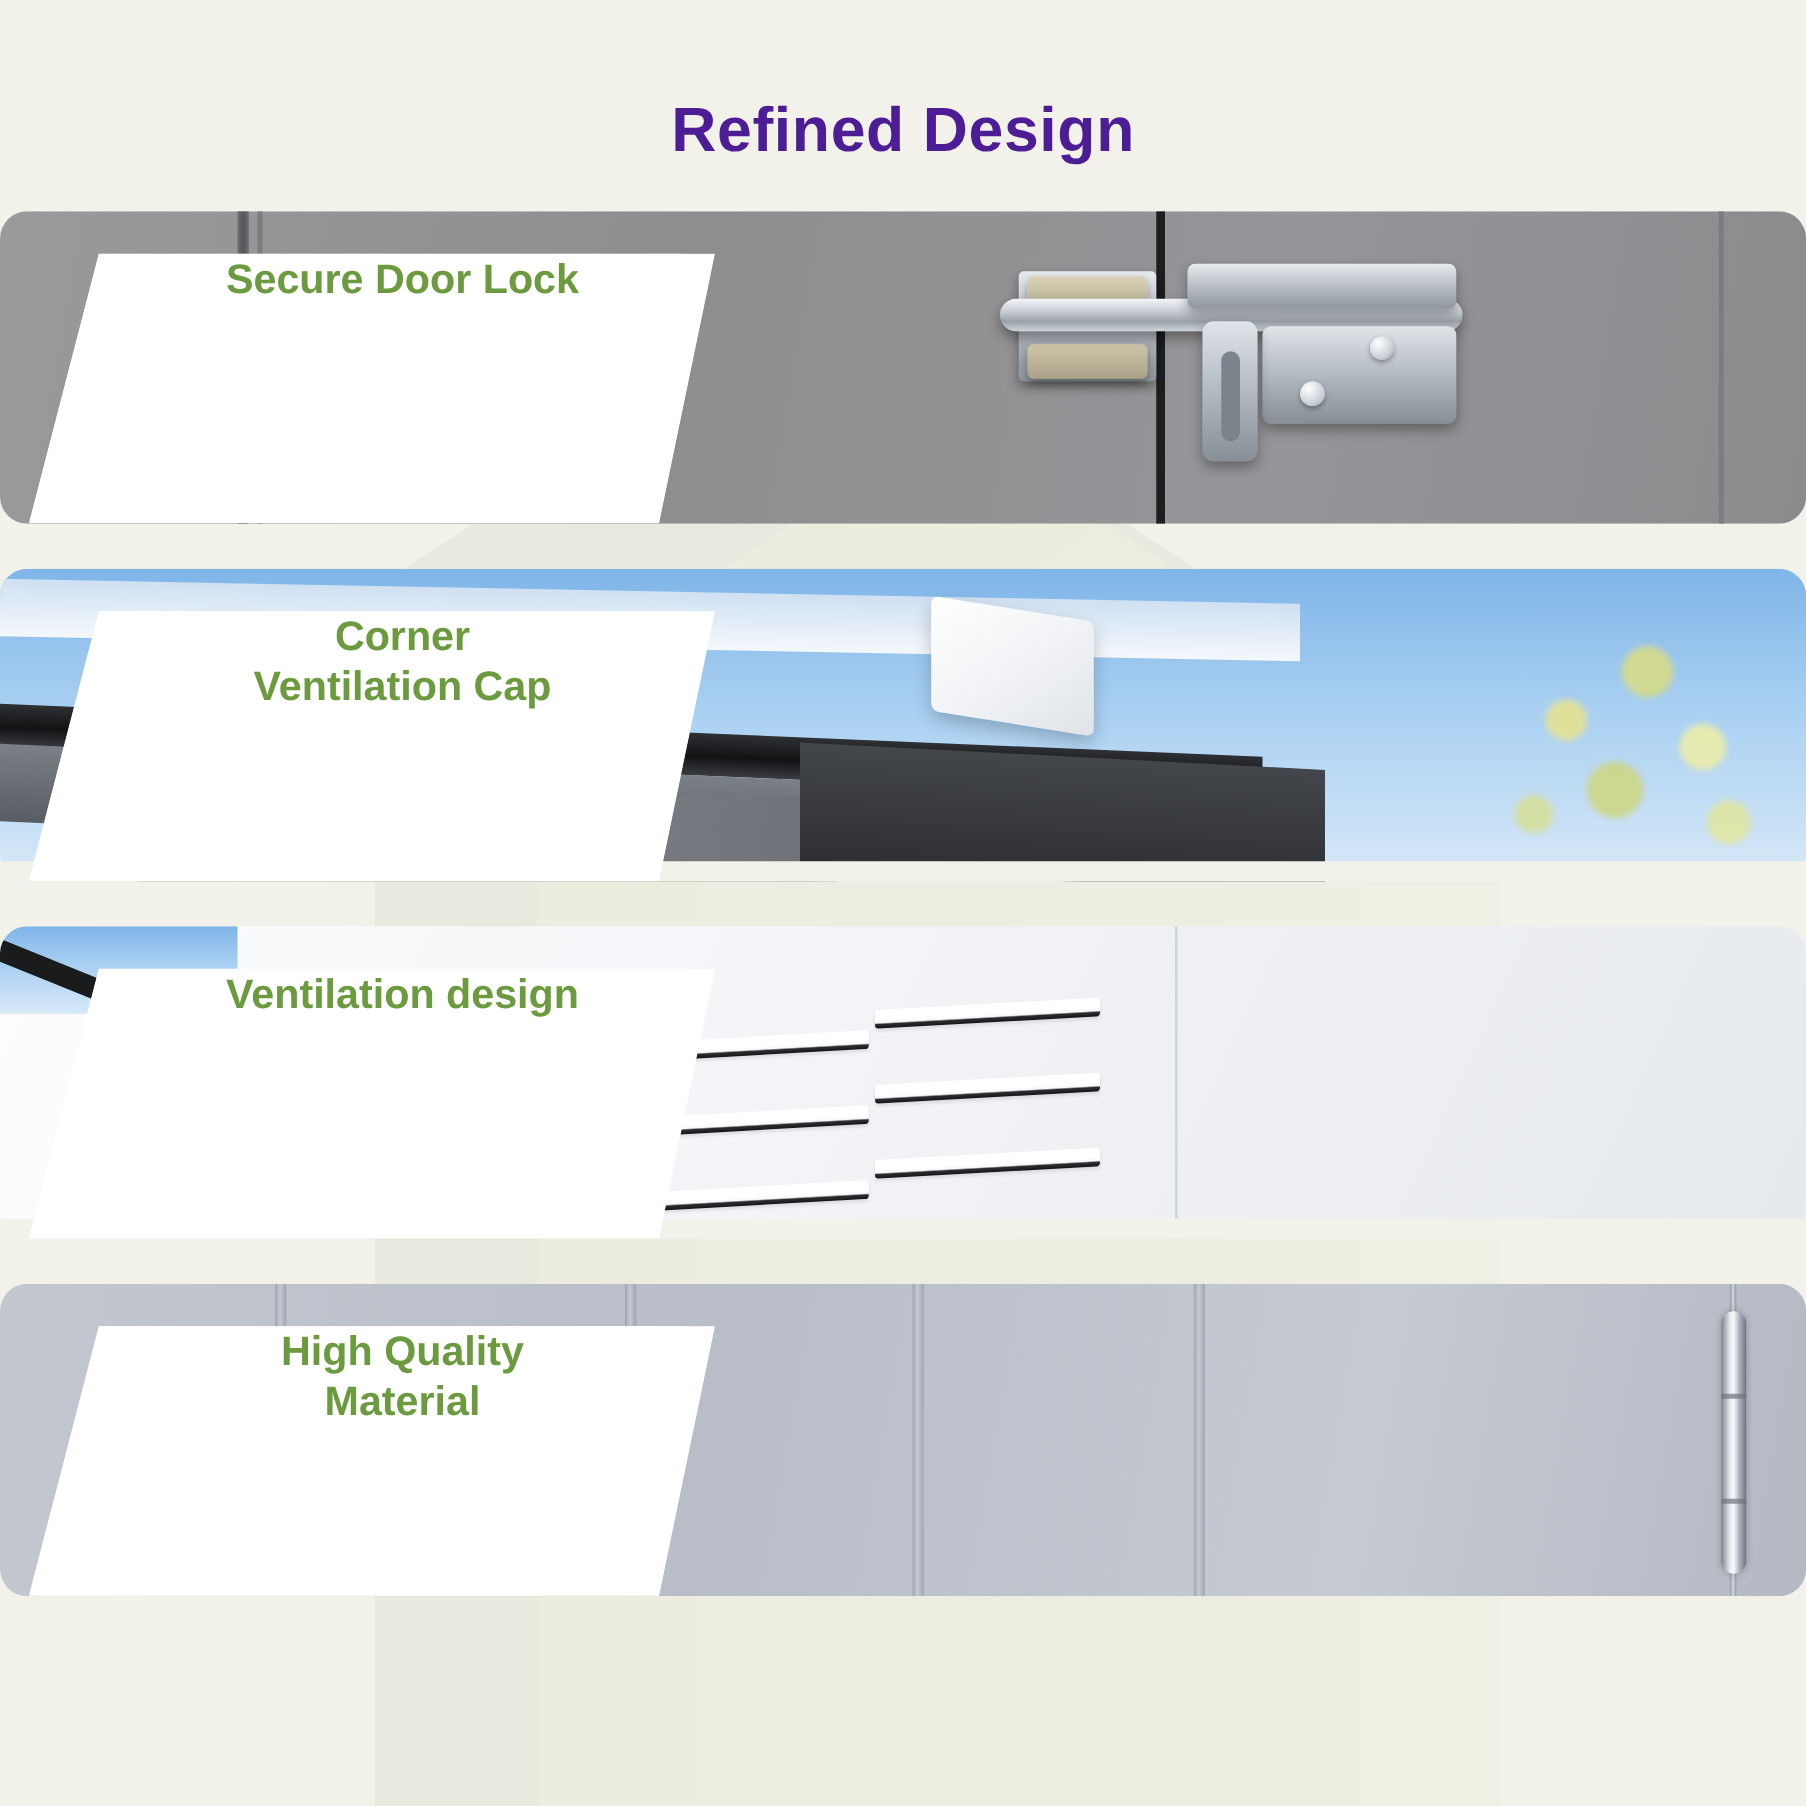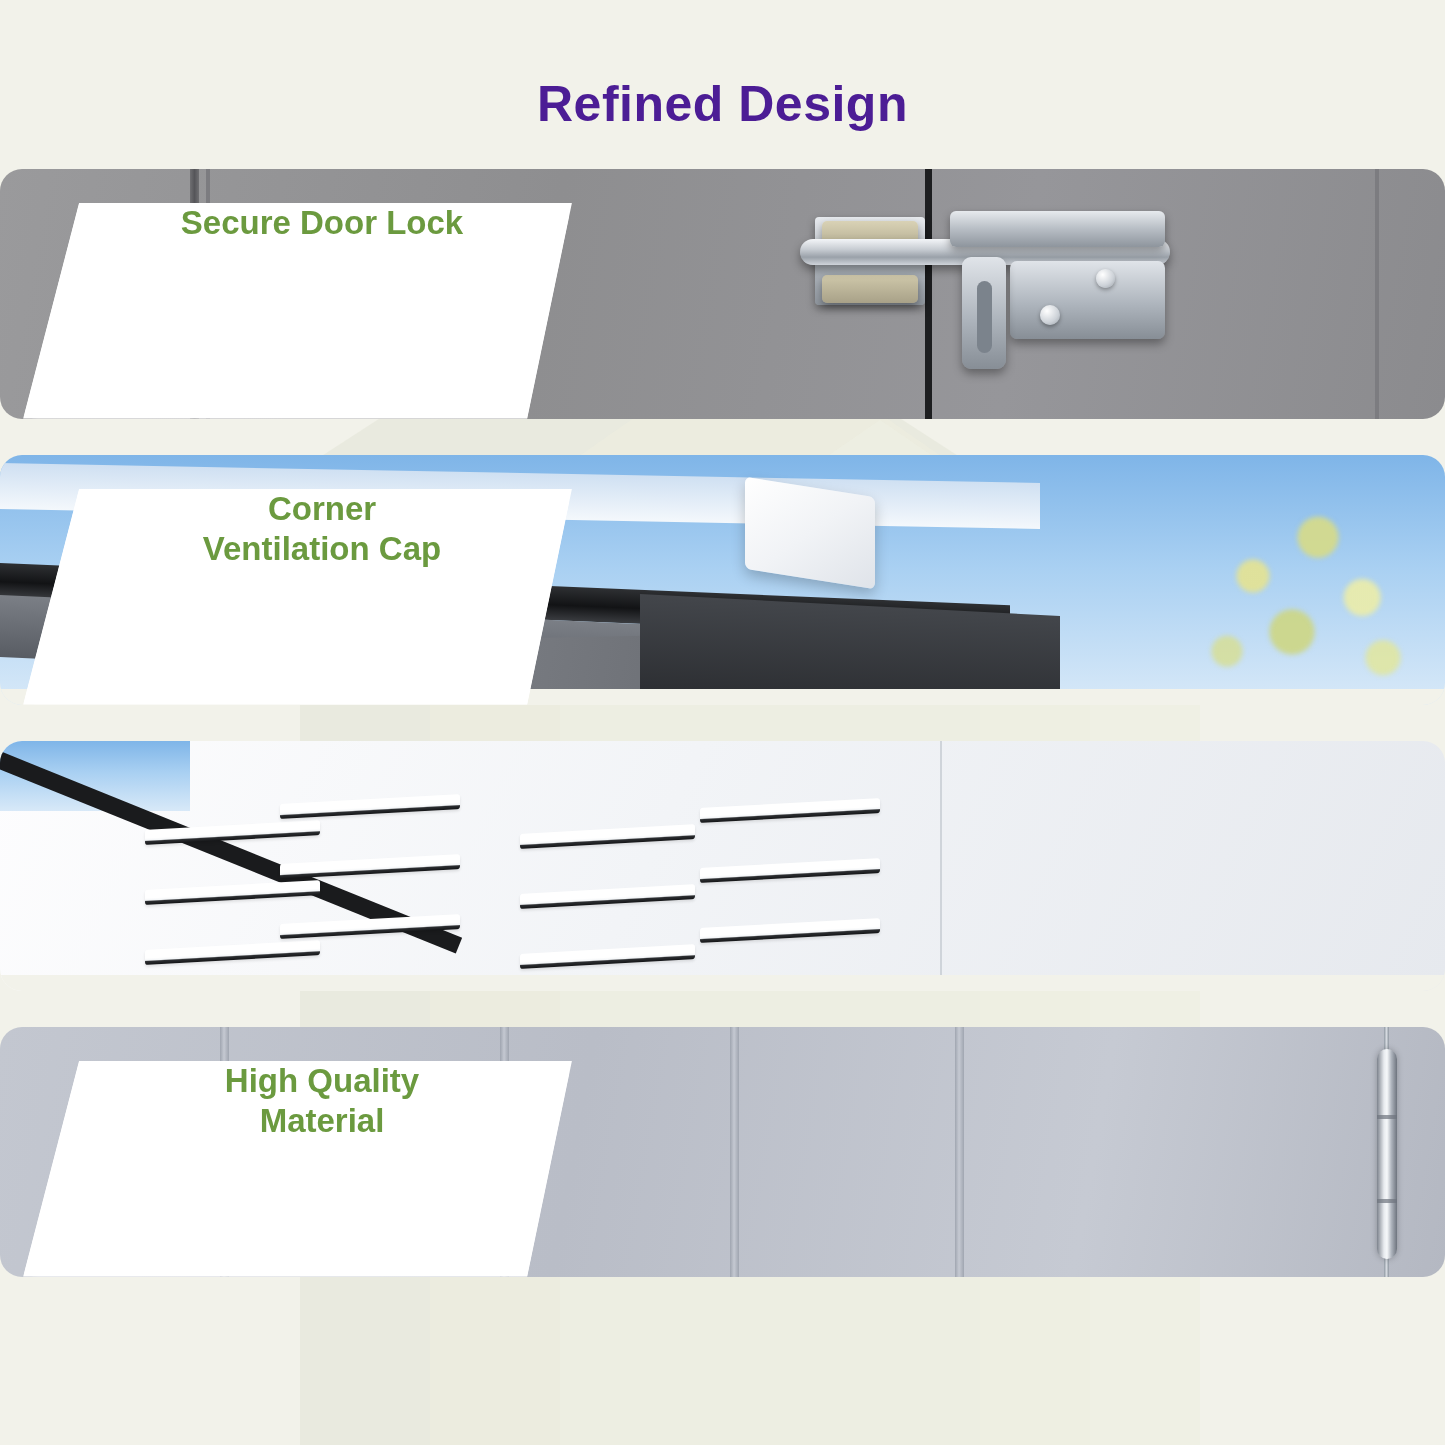--- a/index.html
+++ b/index.html
@@ -229,20 +229,23 @@
         <div class="louver" style="left:520px;top:148px;width:175px;"></div>
         <div class="louver" style="left:520px;top:208px;width:175px;"></div>
 
         <div class="louver" style="left:700px;top:62px;width:180px;"></div>
         <div class="louver" style="left:700px;top:122px;width:180px;"></div>
         <div class="louver" style="left:700px;top:182px;width:180px;"></div>
 
         <div class="ground-strip"></div>
       </div>
     </div>
+    <div class="label-card">
+      <div class="label-text">Ventilation design</div>
+    </div>
   </div>
 
   <div class="feature-row">
     <div class="photo">
       <div class="photo-inner">
         <div class="panel-wall"></div>
         <div class="panel-line double" style="left:220px;"></div>
         <div class="panel-line double" style="left:500px;"></div>
         <div class="panel-line double" style="left:730px;"></div>
         <div class="panel-line double" style="left:955px;"></div>

